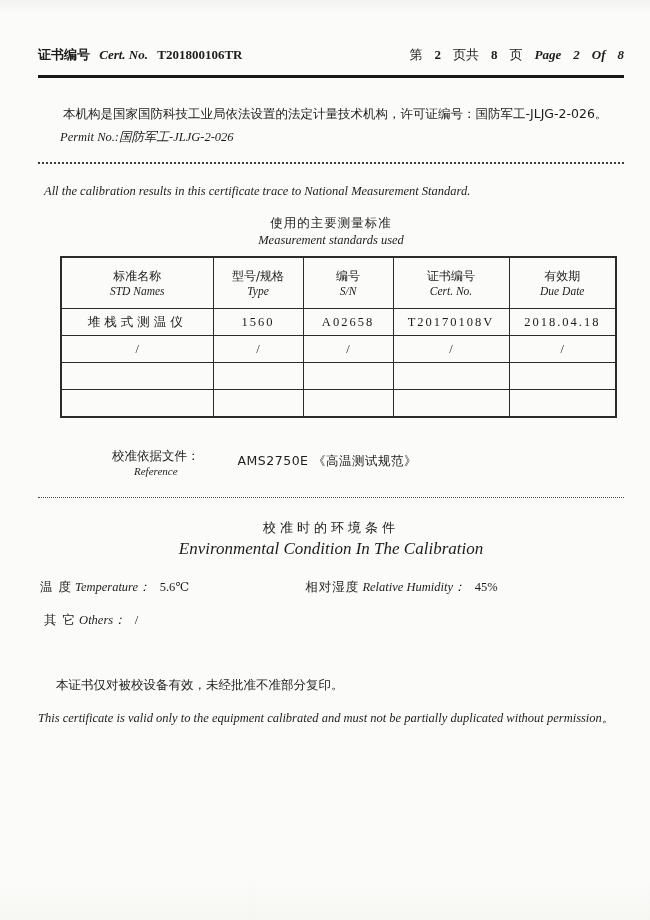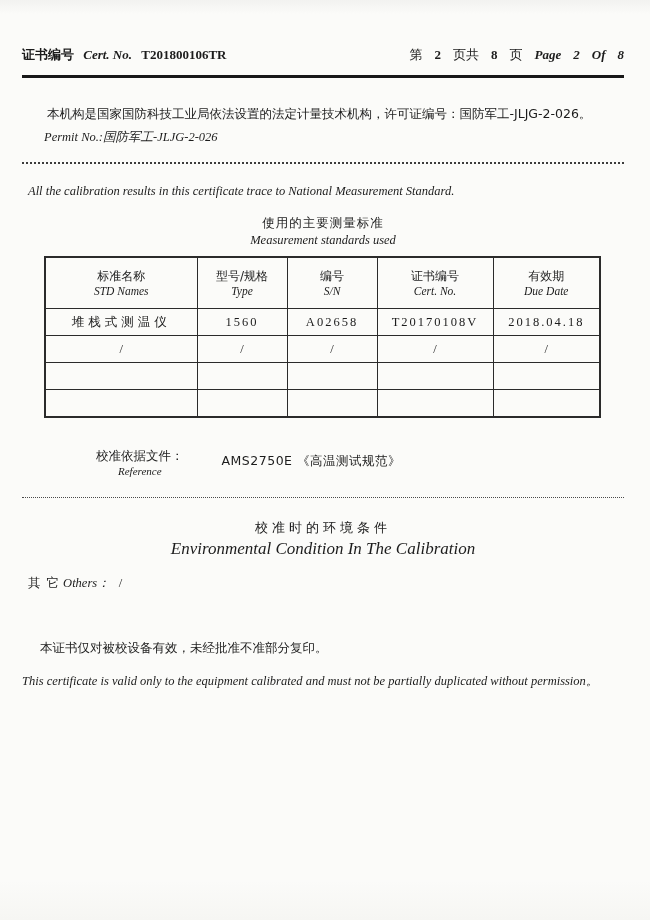--- a/index.html
+++ b/index.html
@@ -5,21 +5,21 @@
   html,body{margin:0;padding:0;background:#ddd;}
   .page{
     position:relative;
     width:650px;height:920px;
     margin:0 auto;
     background:linear-gradient(180deg,#f2f2f0 0px,#fbfbf9 14px,#fbfbf9 880px,#f6f6f3 920px);
     color:#1c1c1c;
     font-family:"Liberation Serif","DejaVu Serif",serif;
     overflow:hidden;
     box-sizing:border-box;
-    padding:46px 26px 0 22px;
+    padding:46px 26px 0 38px;
   }
   .en{font-style:italic;font-family:"Liberation Serif","DejaVu Serif",serif;}
   .zh{font-family:"DejaVu Sans","Liberation Sans",sans-serif;}
   .b{font-weight:bold;}
 
   
   .hdr{display:flex;justify-content:space-between;align-items:baseline;font-size:13px;}
   .hdr-left span{margin-right:6px;}
   .hdr-right{display:flex;gap:12px;align-items:baseline;font-size:13px;}
   .rule-thick{border:0;height:3px;background:#181818;margin:11px 0 0 0;}
@@ -193,20 +193,32 @@
     <div class="ref-value zh">AMS2750E 《高温测试规范》</div>
   </div>
 
   <hr class="rule-dot-thin">
 
   <div class="env-title">
     <span class="t-zh zh">校准时的环境条件</span>
     <span class="t-en en">Environmental Condition In The Calibration</span>
   </div>
 
+  <div class="env-row">
+    <div class="env-temp">
+      <span class="lab-zh zh">温  度</span>
+      <span class="en">Temperature：</span>
+      <span class="val">5.6℃</span>
+    </div>
+    <div class="env-hum">
+      <span class="lab-zh zh">相对湿度</span>
+      <span class="en">Relative Humidity：</span>
+      <span class="val">45%</span>
+    </div>
+  </div>
 
   <div class="env-others">
     <span class="lab-zh zh">其  它</span>
     <span class="en">Others：</span>
     <span class="val">/</span>
   </div>
 
   <div class="foot">
     <p class="f-zh zh">本证书仅对被校设备有效，未经批准不准部分复印。</p>
     <p class="f-en en">This certificate is valid only to the equipment calibrated and must not be partially duplicated without permission。</p>

